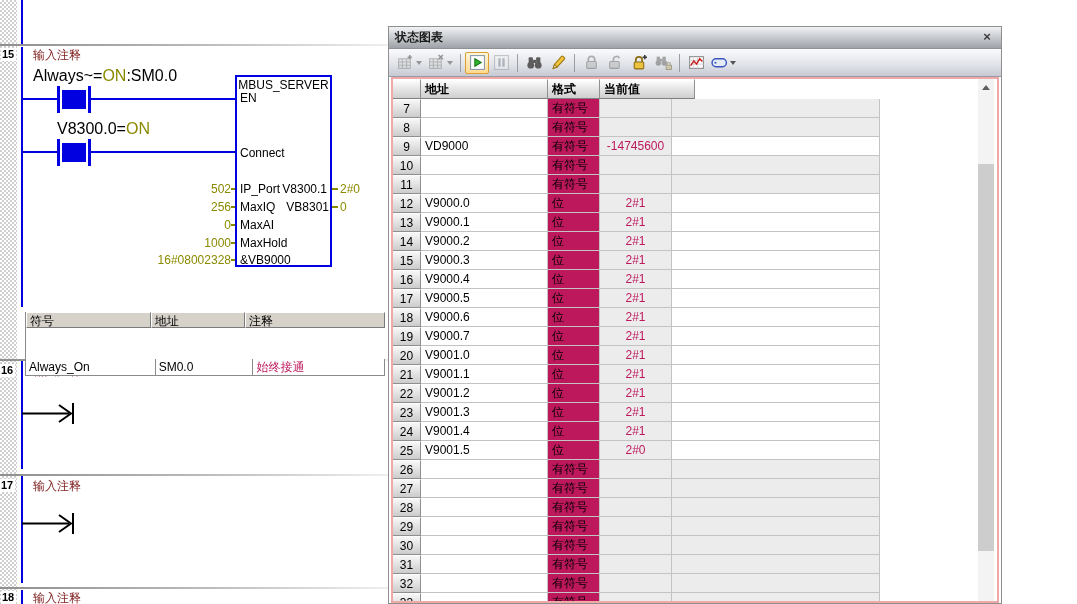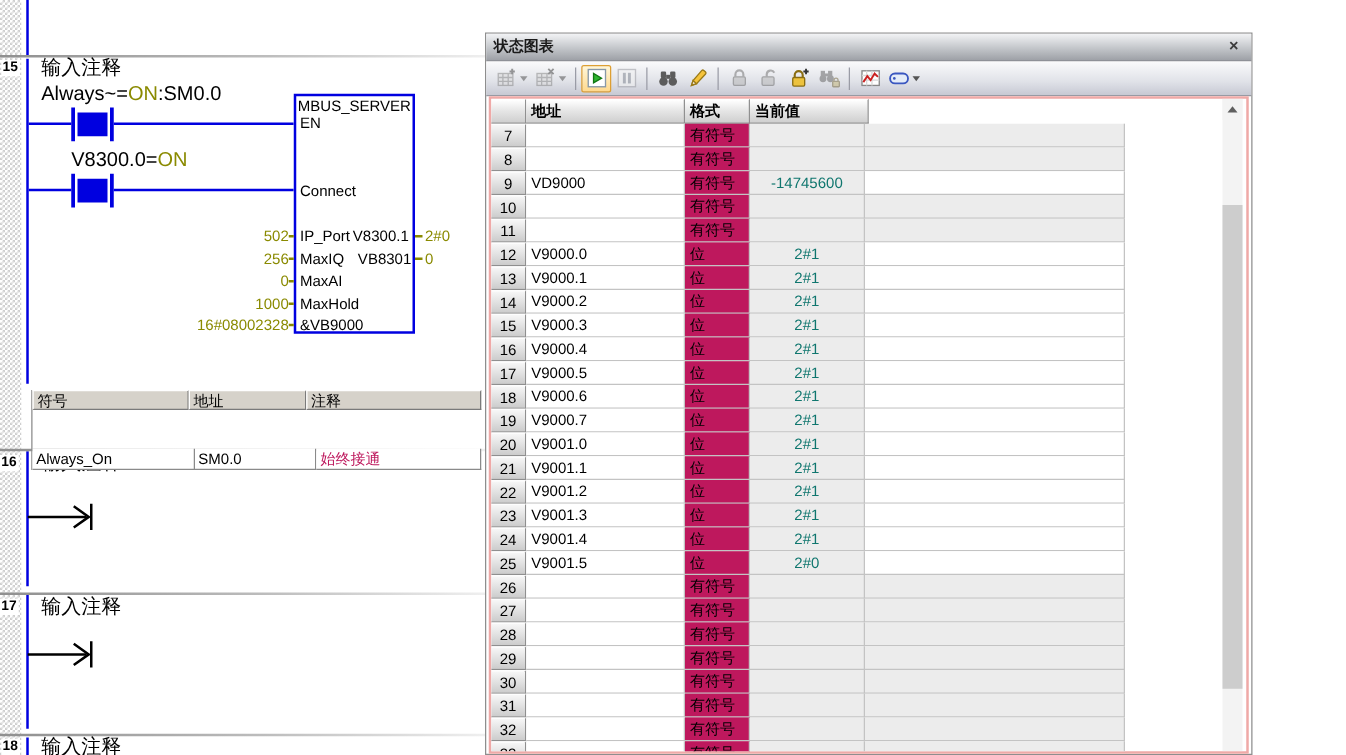--- a/index.html
+++ b/index.html
@@ -9,21 +9,21 @@
 
   
   #ladder{position:absolute;inset:0;}
   .hatch{position:absolute;left:0;top:0;width:17px;height:604px;background-color:#fff;
     background-image:linear-gradient(45deg,#cfcfcf 25%,transparent 25%,transparent 75%,#cfcfcf 75%),
                      linear-gradient(45deg,#cfcfcf 25%,transparent 25%,transparent 75%,#cfcfcf 75%);
     background-size:4px 4px;background-position:0 0,2px 2px;}
   .net-sep{position:absolute;left:0;width:388px;height:2px;
     background:linear-gradient(to right,#8f8f8f,#bdbdbd 55%,#efefef);}
   .net-num{position:absolute;font-weight:bold;font-size:11px;line-height:13px;background:#fff;padding:0 2px 0 1px;}
-  .net-comment{position:absolute;color:#000000;font-size:16px;line-height:14px;}
+  .net-comment{position:absolute;color:#7f1d1d;font-size:12px;line-height:14px;}
   .rail{position:absolute;left:21px;width:2px;background:#0000e0;}
   .rung{position:absolute;height:2px;background:#0000e0;}
   .lad-label{position:absolute;font-size:16px;line-height:13px;white-space:nowrap;}
   .olive{color:#8a8a00;}
   .contact{position:absolute;width:34px;height:27px;}
   .contact .pole{position:absolute;left:0;top:0;width:3px;height:100%;background:#0000e0;}
   .contact .pole.r{left:auto;right:0;}
   .contact .sq{position:absolute;left:5px;top:4px;width:24px;height:19px;background:#0000e0;}
   .fblock{position:absolute;left:235px;top:75px;width:97px;height:192px;border:2px solid #0000e0;background:#fff;box-sizing:border-box;}
   .bx{position:absolute;font-size:12px;line-height:14px;white-space:nowrap;}
@@ -65,21 +65,21 @@
   .hcell{box-sizing:border-box;height:20px;line-height:19px;font-size:12px;font-weight:bold;padding-left:4px;
       background:linear-gradient(180deg,#ffffff,#e7e7e7 45%,#cfcfcf);border-right:1px solid #909090;
       border-bottom:1px solid #808080;border-top:1px solid #fff;overflow:hidden;white-space:nowrap;}
   .grow{display:flex;}
   .gcell{box-sizing:border-box;height:19px;line-height:18px;font-size:12px;overflow:hidden;white-space:nowrap;
       border-right:1px solid #c3c3c3;border-bottom:1px solid #c3c3c3;}
   .c-num{width:28px;text-align:center;background:linear-gradient(180deg,#f7f7f7,#e4e4e4 45%,#cccccc);
       border-right:1px solid #8f8f8f;border-bottom:1px solid #8f8f8f;border-top:1px solid #fdfdfd;}
   .c-addr{width:127px;padding-left:4px;background:#fff;}
   .c-fmt{width:52px;padding-left:4px;background:#be185d;font-family:Liberation Serif, serif;}
-  .c-cur{width:92px;background:#ececec;color:#0f766e;text-align:center;}
+  .c-cur{width:72px;background:#ececec;color:#be185d;text-align:center;}
   .c-new{width:208px;background:#fff;}
   .c-new.gray{background:#ececec;}
 
   .scrollbar{position:absolute;top:0;right:3px;width:16px;height:522px;background:#f3f3f3;}
   .sb-up{height:17px;display:flex;align-items:center;justify-content:center;background:#f3f3f3;}
   .sb-up .tri{width:0;height:0;border-left:4px solid transparent;border-right:4px solid transparent;border-bottom:5px solid #5f5f5f;}
   .sb-thumb{position:absolute;left:0;top:85px;width:16px;height:387px;background:#cdcdcd;}
 </style>
 </head>
 <body>

